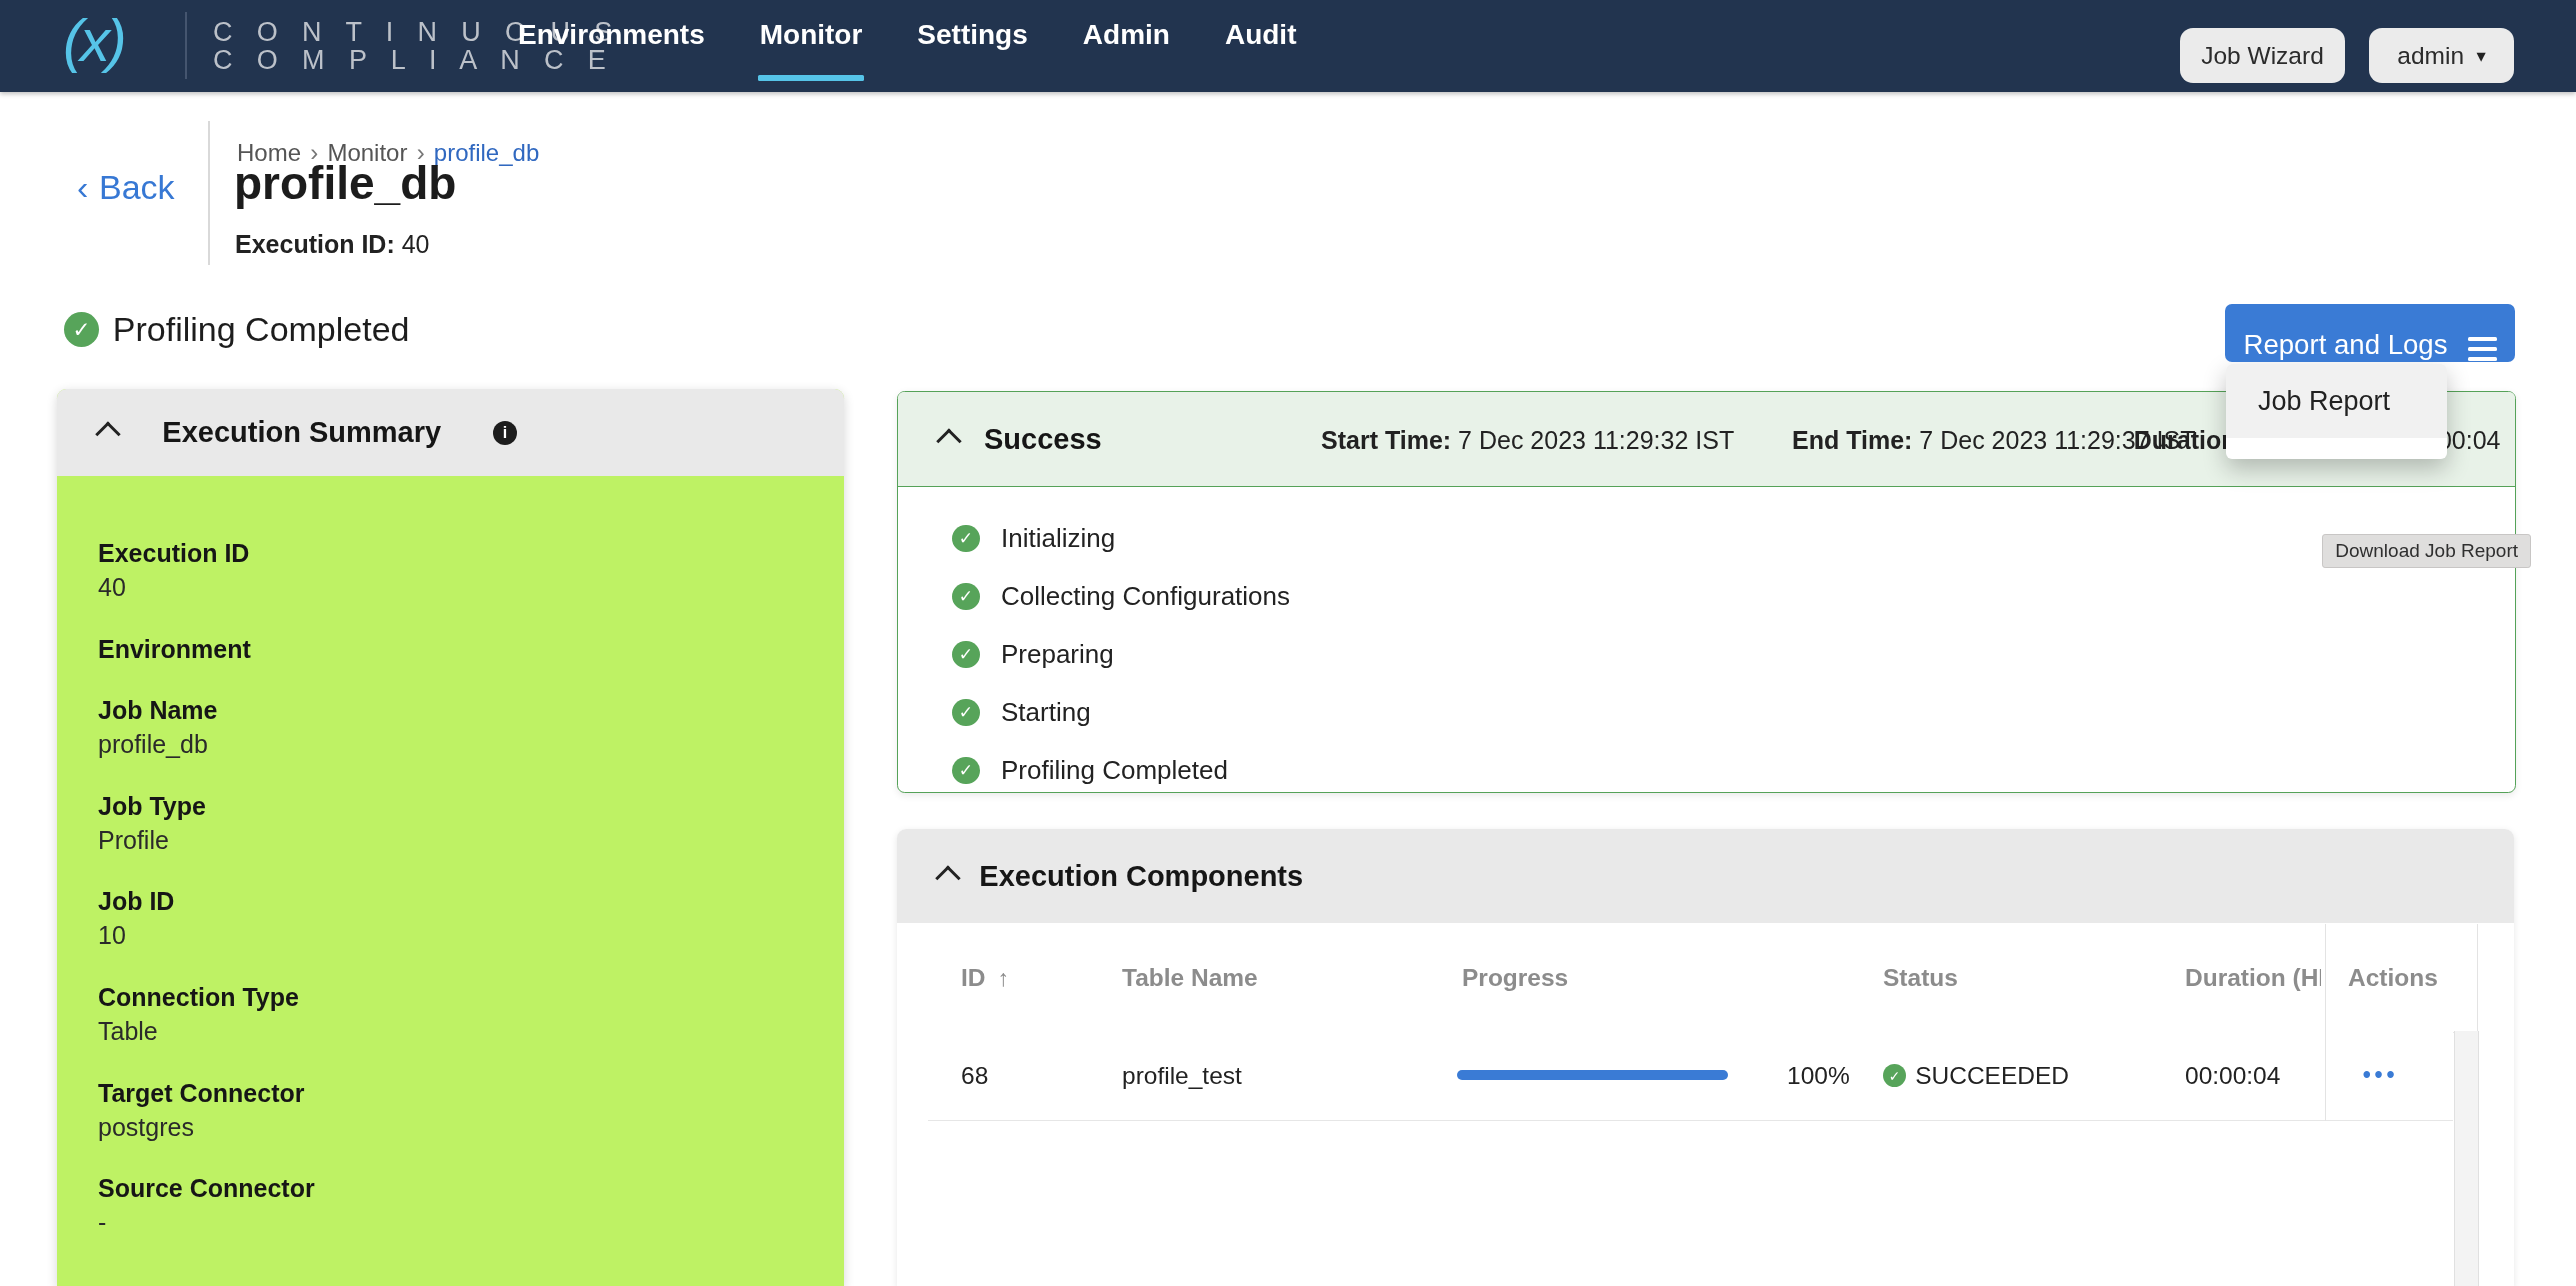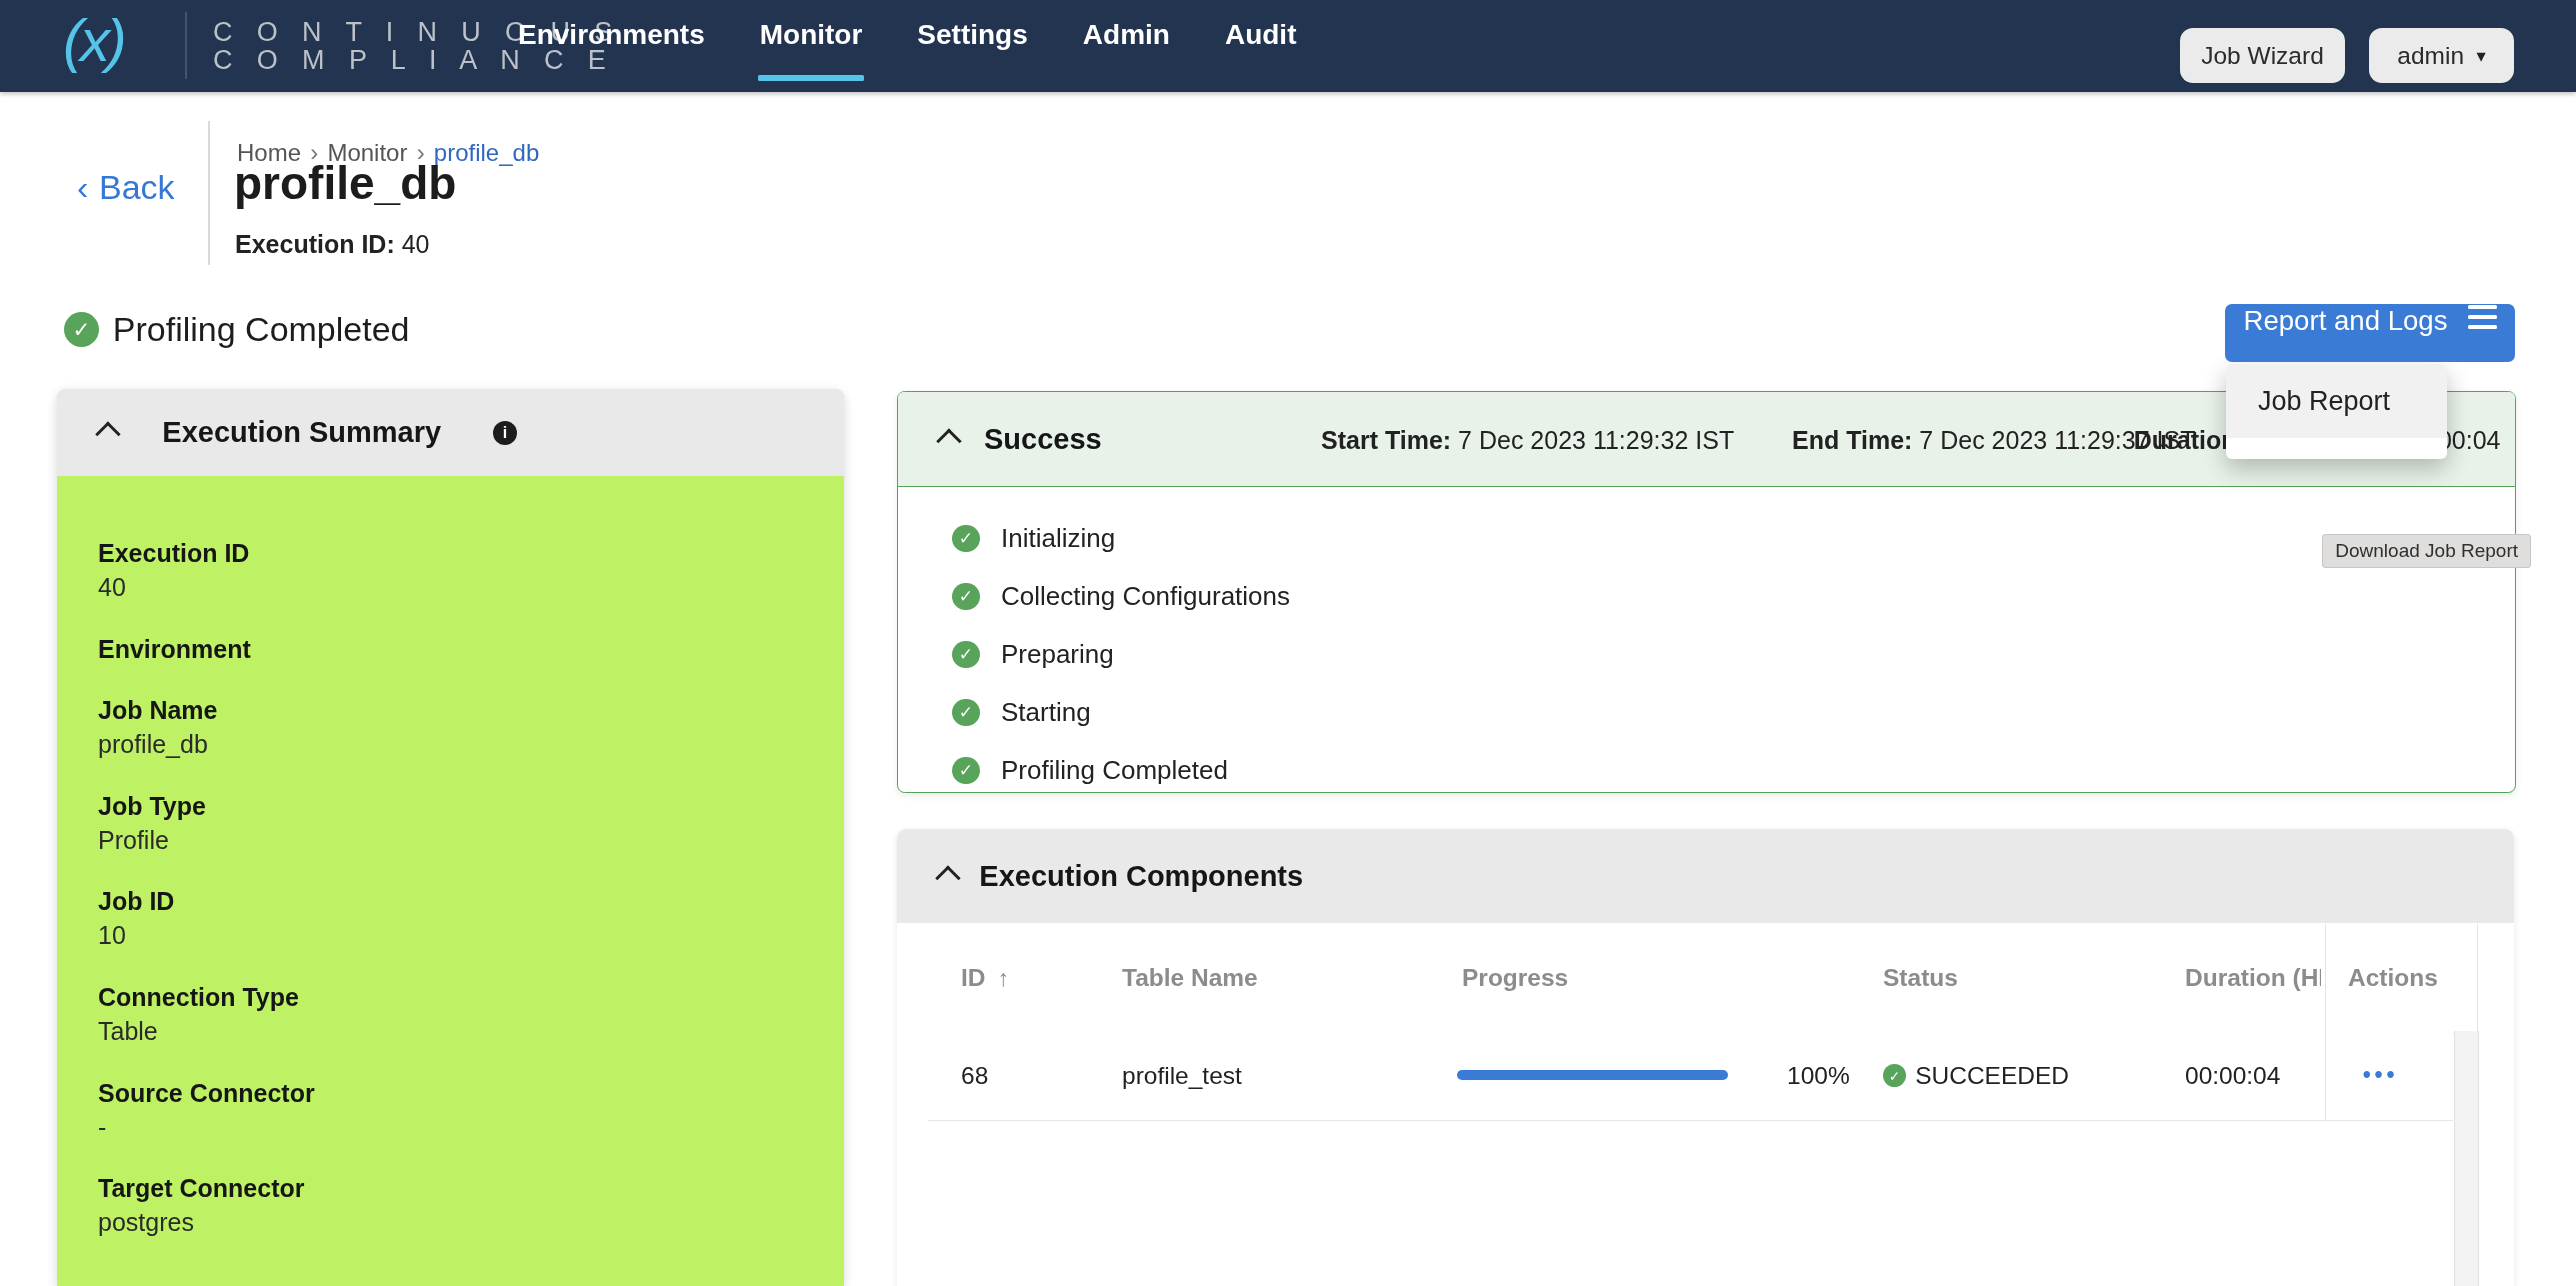--- a/index.html
+++ b/index.html
@@ -42,21 +42,21 @@
 
   .check{display:inline-flex;align-items:center;justify-content:center;border-radius:50%;
          background:#57a45a;color:#fff;font-weight:700;flex:0 0 auto;}
   .check.lg{width:35px;height:35px;font-size:21.4px;}
   .check.md{width:27.6px;height:27.6px;font-size:17px;}
   .check.sm{width:23px;height:23px;font-size:13.8px;}
 
   
   .report-btn{position:absolute;left:2225px;top:304px;width:290px;height:58px;background:#3a7bd5;
               border:none;border-radius:6.9px;color:#fff;font-family:inherit;font-size:27.6px;
-              display:flex;align-items:flex-start;justify-content:center;gap:20px;cursor:pointer;z-index:55;}
+              display:flex;align-items:flex-end;justify-content:center;gap:20px;cursor:pointer;z-index:55;}
   .hamburger{display:inline-flex;flex-direction:column;gap:6.1px;}
   .hamburger i{display:block;width:29px;height:3.8px;background:#fff;border-radius:1.5px;}
   .menu{position:absolute;left:2226px;top:364px;width:221px;background:#fff;border-radius:6.1px;
         box-shadow:0 9.2px 23px rgba(0,0,0,.24);z-index:50;padding-bottom:21.4px;overflow:hidden;}
   .menu-item{height:93px;display:flex;align-items:center;padding-left:32px;font-size:27px;color:#222;cursor:pointer;}
   .menu-item.hover{height:74px;background:#f1f1f1;}
   .tooltip{position:absolute;left:2322px;top:534px;height:32px;line-height:32px;padding:0 12.3px;
            background:#dfdedd;border:0.8px solid #c8c6c5;border-radius:3.1px;font-size:19px;color:#2f2f2f;
            white-space:nowrap;z-index:60;}
 
@@ -201,26 +201,26 @@
       </div>
       <div class="field">
         <div class="lbl">Job ID</div>
         <div class="val">10</div>
       </div>
       <div class="field">
         <div class="lbl">Connection Type</div>
         <div class="val">Table</div>
       </div>
       <div class="field">
+        <div class="lbl">Target Connector</div>
+        <div class="val">postgres</div>
+      </div>
+      <div class="field">
         <div class="lbl">Source Connector</div>
         <div class="val">-</div>
-      </div>
-      <div class="field">
-        <div class="lbl">Target Connector</div>
-        <div class="val">postgres</div>
       </div>
     </div>
   </div>
 
   <div class="success">
     <div class="success-hdr">
       <span class="chev-up"></span>
       <span class="panel-title">Success</span>
       <span class="timefield" style="left:423px;">
         <b>Start Time:</b>

